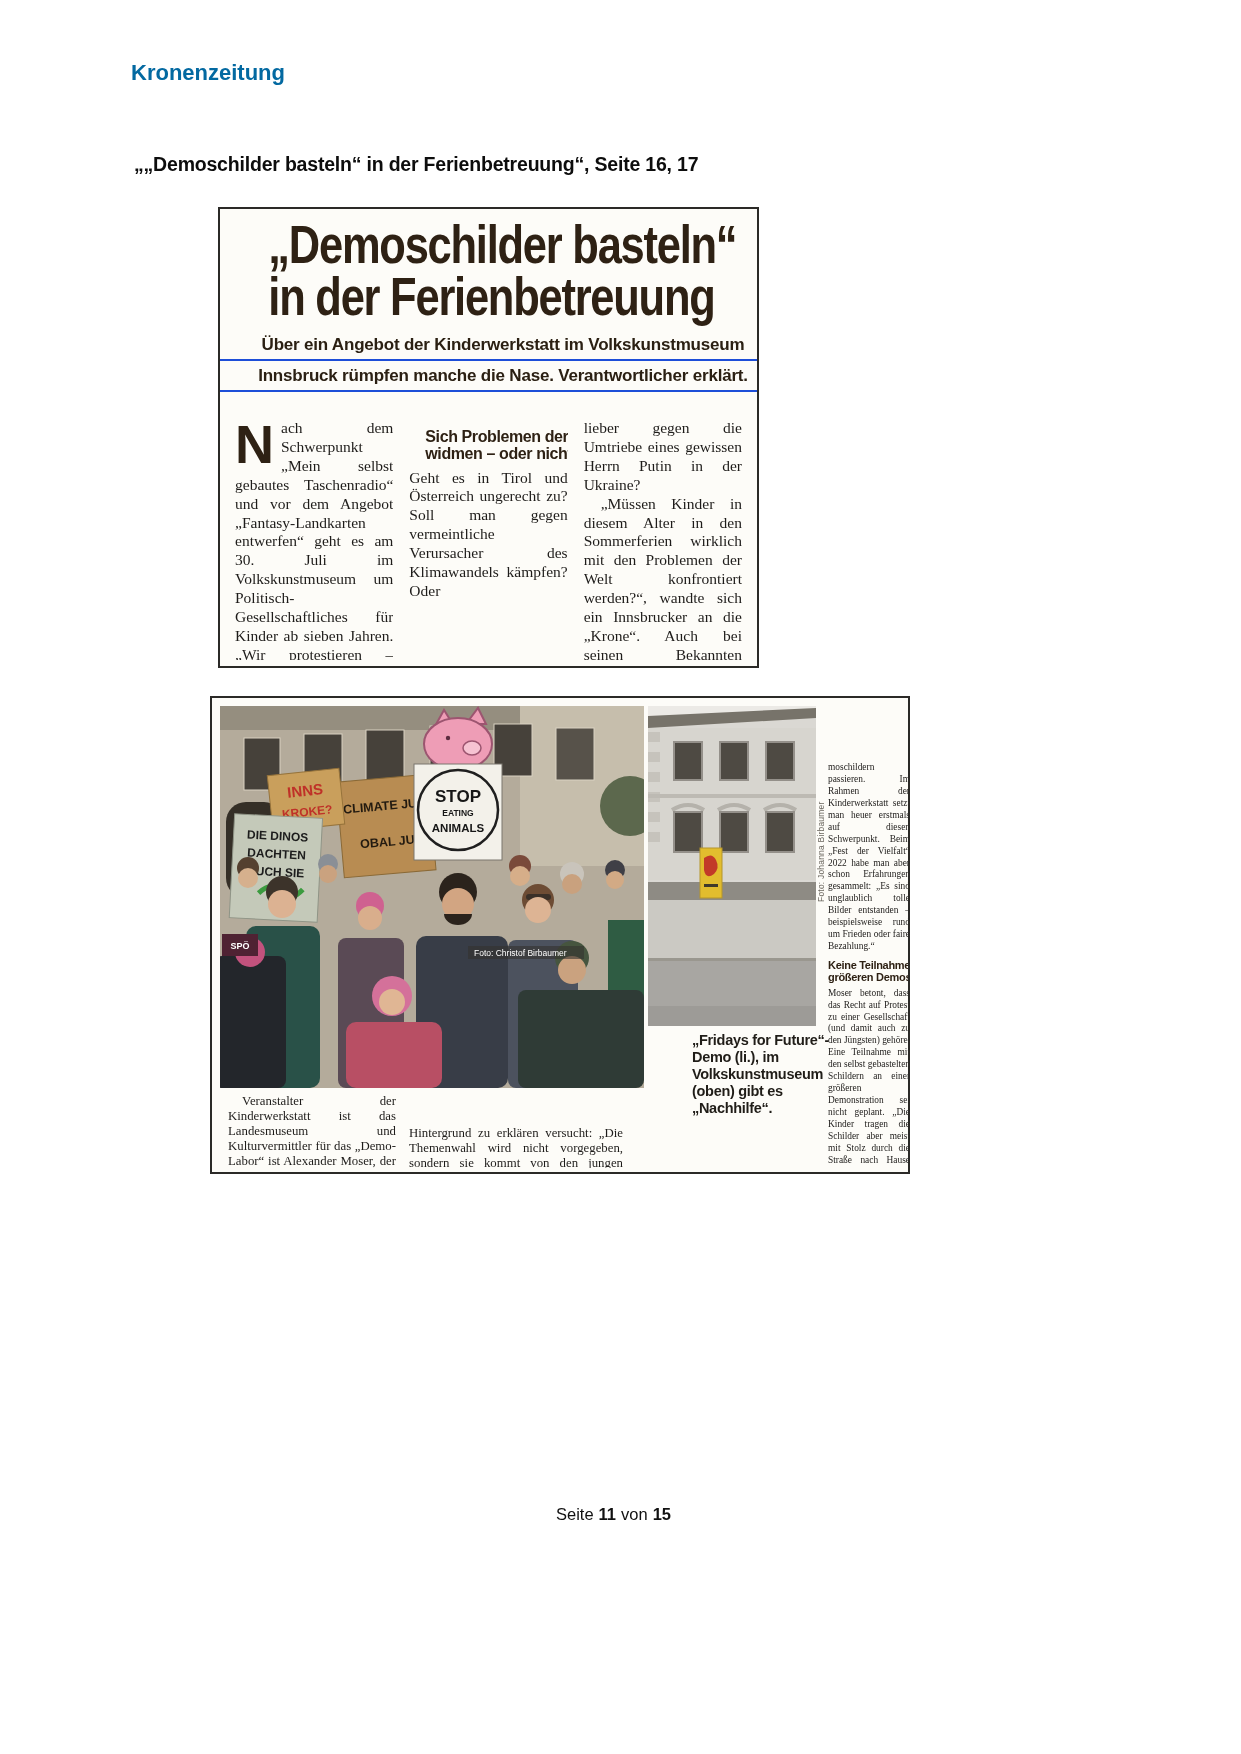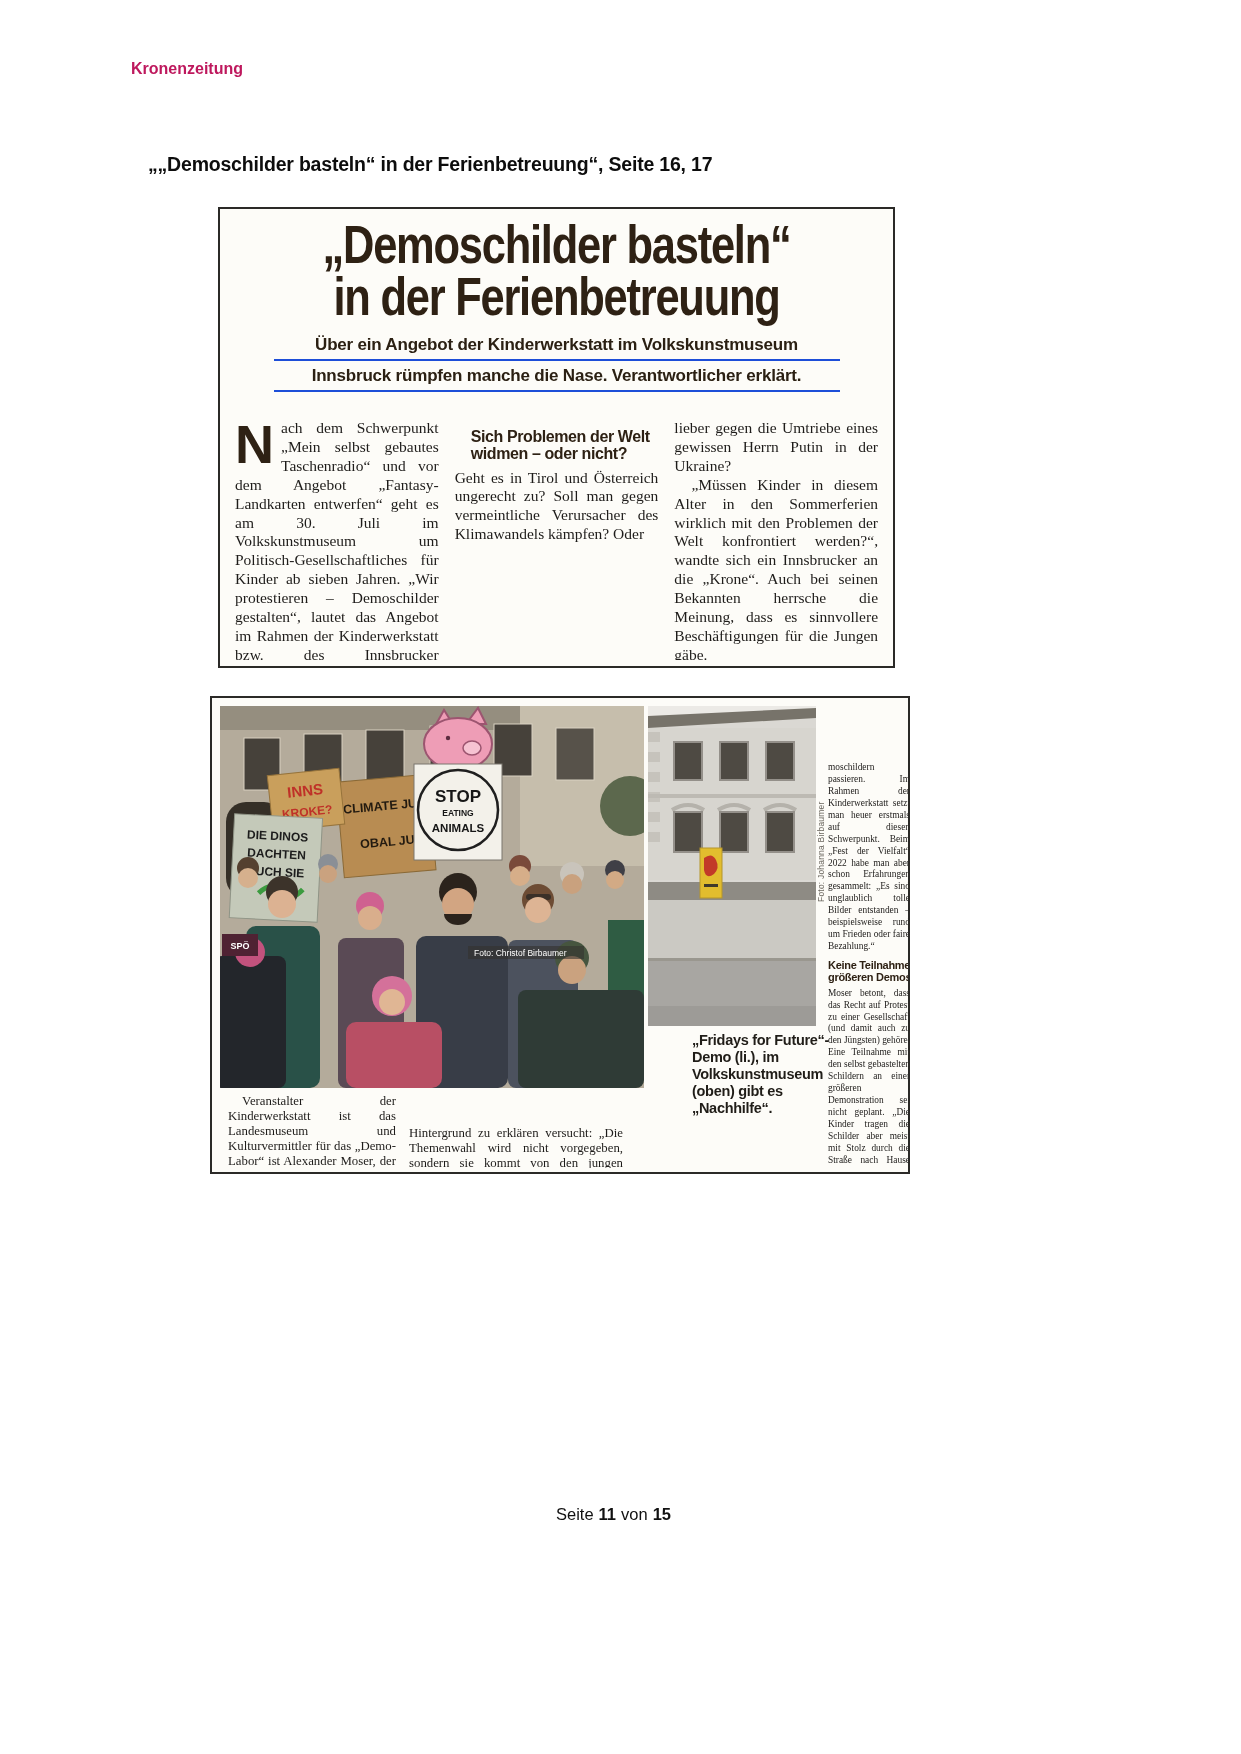--- a/index.html
+++ b/index.html
@@ -2,30 +2,30 @@
 <html><head>
 <meta charset="utf-8">
 <style>
   html,body { margin:0; padding:0; background:#ffffff; }
   .page {
     position:relative; width:1241px; height:1754px; background:#ffffff;
     font-family:"Liberation Sans", sans-serif; color:#1a1a1a; overflow:hidden;
   }
   .publication {
     position:absolute; left:131px; top:60px;
-    font-size:16px; font-weight:bold; color:#be185d;
+    font-size:22px; font-weight:bold; color:#0369a1;
   }
   .doc-title {
-    position:absolute; left:148px; top:153px; width:900px;
+    position:absolute; left:134px; top:153px; width:900px;
     font-size:19.5px; font-weight:bold; color:#0d0d0d; letter-spacing:-0.2px;
   }
 
   
   .clip1 {
-    position:absolute; left:218px; top:207px; width:677px; height:461px;
+    position:absolute; left:218px; top:207px; width:541px; height:461px;
     border:2px solid #2b2a27; background:#fdfcf8; box-sizing:border-box; overflow:hidden;
   }
   .headline-wrap { margin-top:10px; transform:scaleX(0.82); transform-origin:50% 0; }
   .headline {
     text-align:center; font-weight:bold; color:#2e2114;
     font-size:53px; line-height:0.99; letter-spacing:-1.5px; white-space:nowrap;
   }
   .standfirst { width:566px; margin:11px auto 0; text-align:center; }
   .standfirst .line {
     font-size:17px; font-weight:bold; color:#2b2013; letter-spacing:-0.2px;

